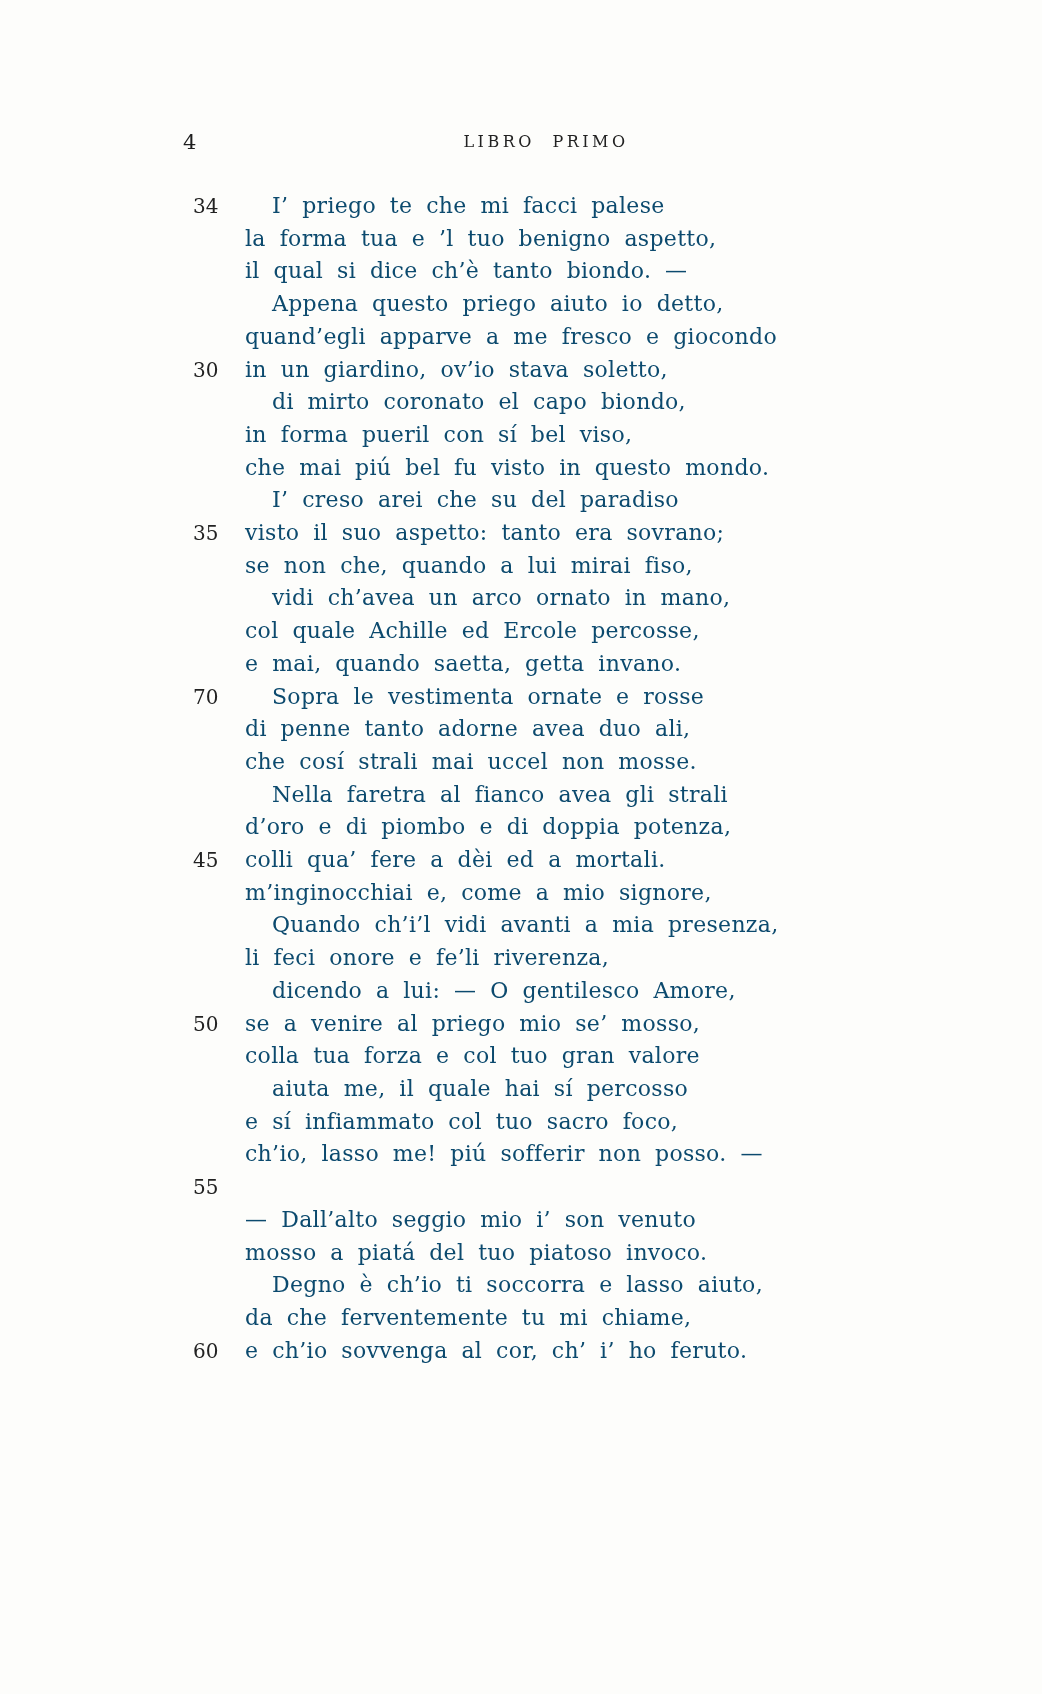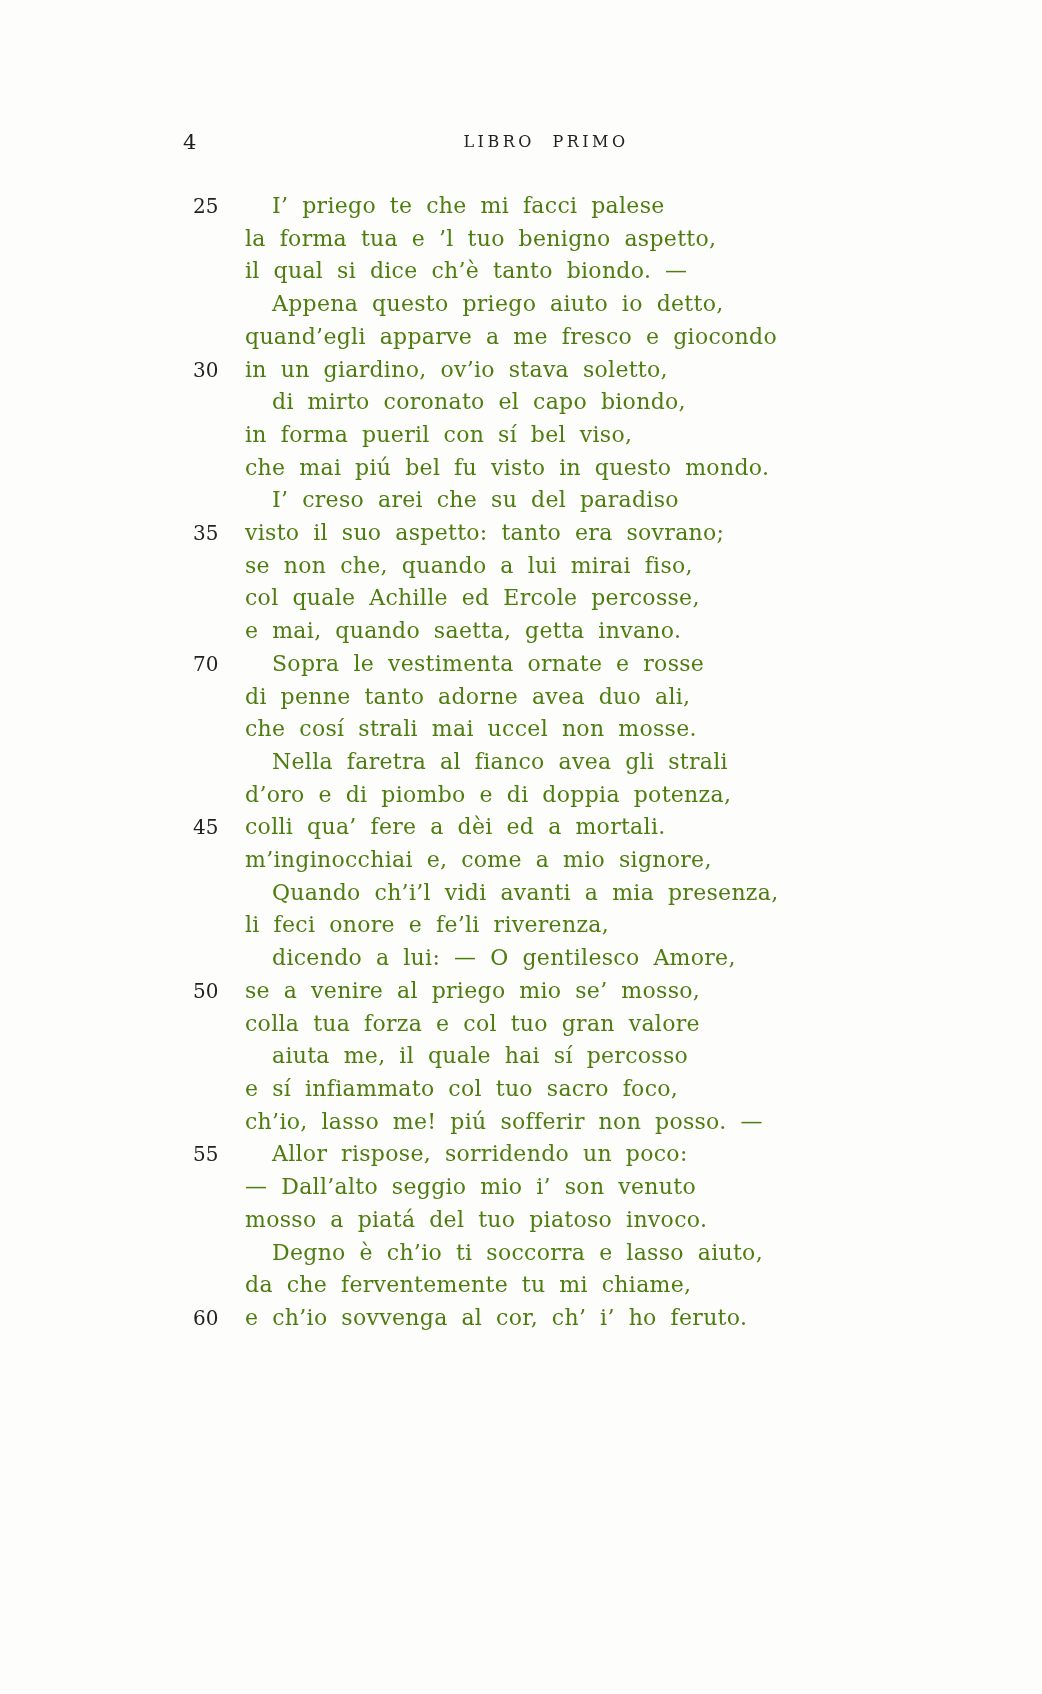--- a/index.html
+++ b/index.html
@@ -55,35 +55,35 @@
   .num {
     width: 52px;
     flex: 0 0 52px;
     font-size: 20px;
     color: #222;
   }
   .txt {
     font-size: 22px;
     letter-spacing: 0.3px;
     word-spacing: 0.30em;
-    color: #4d7c0f;
+    color: #0c4a6e;
   }
   .line.indent .txt {
     margin-left: 27px;
   }
 </style>
 </head>
 <body>
 
 <div class="scan-page">
   <div class="page-number">4</div>
   <div class="running-header">LIBRO PRIMO</div>
   <div class="verse-block">
       <div class="line indent">
-        <span class="num">25</span>
+        <span class="num">34</span>
         <span class="txt">I’ priego te che mi facci palese</span>
       </div>
       <div class="line">
         <span class="num"></span>
         <span class="txt">la forma tua e ’l tuo benigno aspetto,</span>
       </div>
       <div class="line">
         <span class="num"></span>
         <span class="txt">il qual si dice ch’è tanto biondo. —</span>
       </div>
@@ -116,20 +116,24 @@
         <span class="txt">I’ creso arei che su del paradiso</span>
       </div>
       <div class="line">
         <span class="num">35</span>
         <span class="txt">visto il suo aspetto: tanto era sovrano;</span>
       </div>
       <div class="line">
         <span class="num"></span>
         <span class="txt">se non che, quando a lui mirai fiso,</span>
       </div>
+      <div class="line indent">
+        <span class="num"></span>
+        <span class="txt">vidi ch’avea un arco ornato in mano,</span>
+      </div>
       <div class="line">
         <span class="num"></span>
         <span class="txt">col quale Achille ed Ercole percosse,</span>
       </div>
       <div class="line">
         <span class="num"></span>
         <span class="txt">e mai, quando saetta, getta invano.</span>
       </div>
       <div class="line indent">
         <span class="num">70</span>
@@ -186,21 +190,20 @@
       <div class="line">
         <span class="num"></span>
         <span class="txt">e sí infiammato col tuo sacro foco,</span>
       </div>
       <div class="line">
         <span class="num"></span>
         <span class="txt">ch’io, lasso me! piú sofferir non posso. —</span>
       </div>
       <div class="line indent">
         <span class="num">55</span>
-        <span class="txt">Allor rispose, sorridendo un poco:</span>
       </div>
       <div class="line">
         <span class="num"></span>
         <span class="txt">— Dall’alto seggio mio i’ son venuto</span>
       </div>
       <div class="line">
         <span class="num"></span>
         <span class="txt">mosso a piatá del tuo piatoso invoco.</span>
       </div>
       <div class="line indent">

